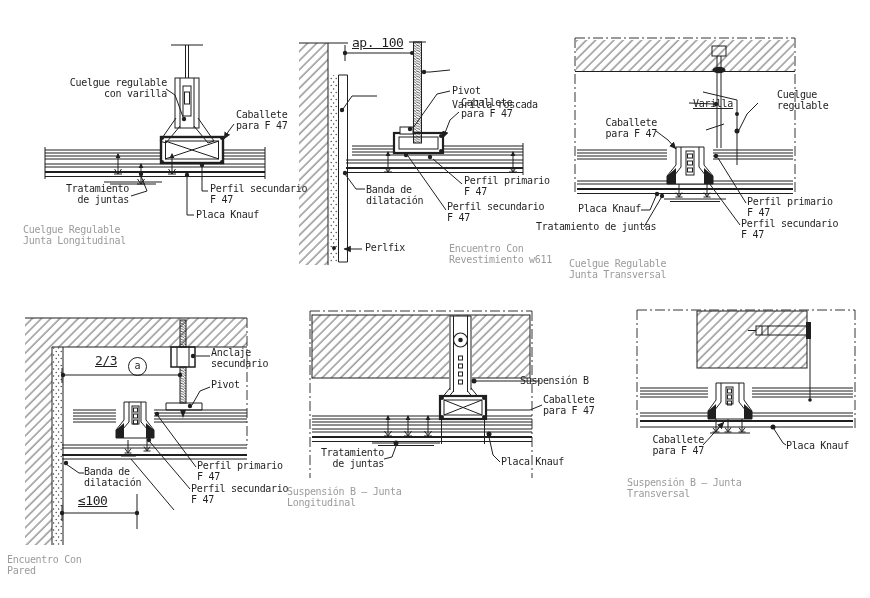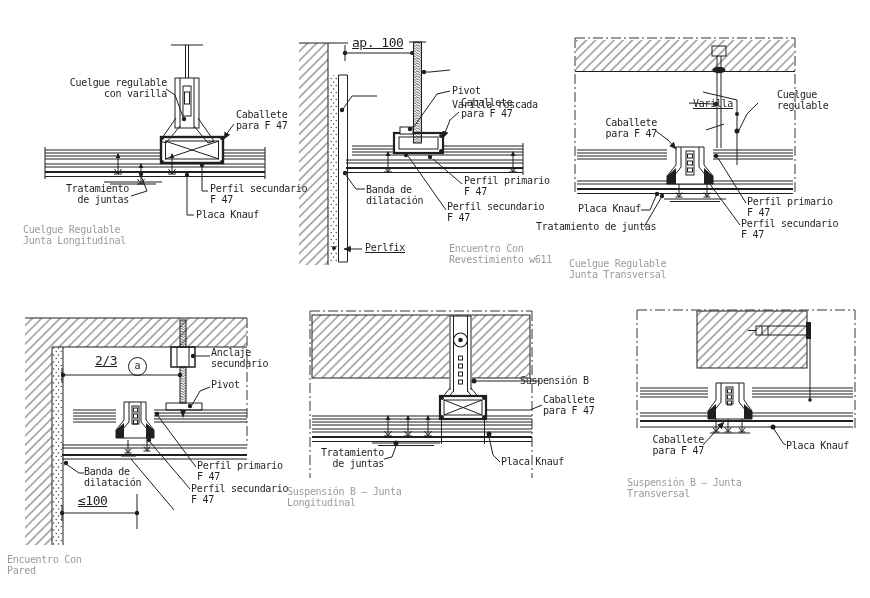--- a/index.html
+++ b/index.html
@@ -446,21 +446,21 @@
 <div class="lbl" style="left:452px;top:63px;margin-top:36px;">Varilla roscada</div>
 <div class="lbl" style="left:452px;top:85px;">Pivot</div>
 <div class="lbl" style="left:461px;top:97px;">Caballete
 para F 47</div>
 <div class="lbl" style="left:464px;top:175px;">Perfil primario
 F 47</div>
 <div class="lbl" style="left:366px;top:184px;">Banda de
 dilatación</div>
 <div class="lbl" style="left:447px;top:201px;">Perfil secundario
 F 47</div>
-<div class="lbl" style="left:365px;top:242px;text-decoration:underline;">Perlfix</div>
+<div class="lbl" style="left:365px;top:242px;">Perlfix</div>
 <div class="lbl cap" style="left:449px;top:243px;">Encuentro Con
 Revestimiento w611</div>
 
 <div class="lbl" style="left:693px;top:98px;text-decoration:underline;">Varilla</div>
 <div class="lbl" style="left:777px;top:89px;">Cuelgue
 regulable</div>
 <div class="lbl r" style="left:595px;top:117px;width:62px;">Caballete
 para F 47</div>
 <div class="lbl r" style="left:569px;top:203px;width:72px;">Placa Knauf</div>
 <div class="lbl" style="left:536px;top:221px;">Tratamiento de juntas</div>

